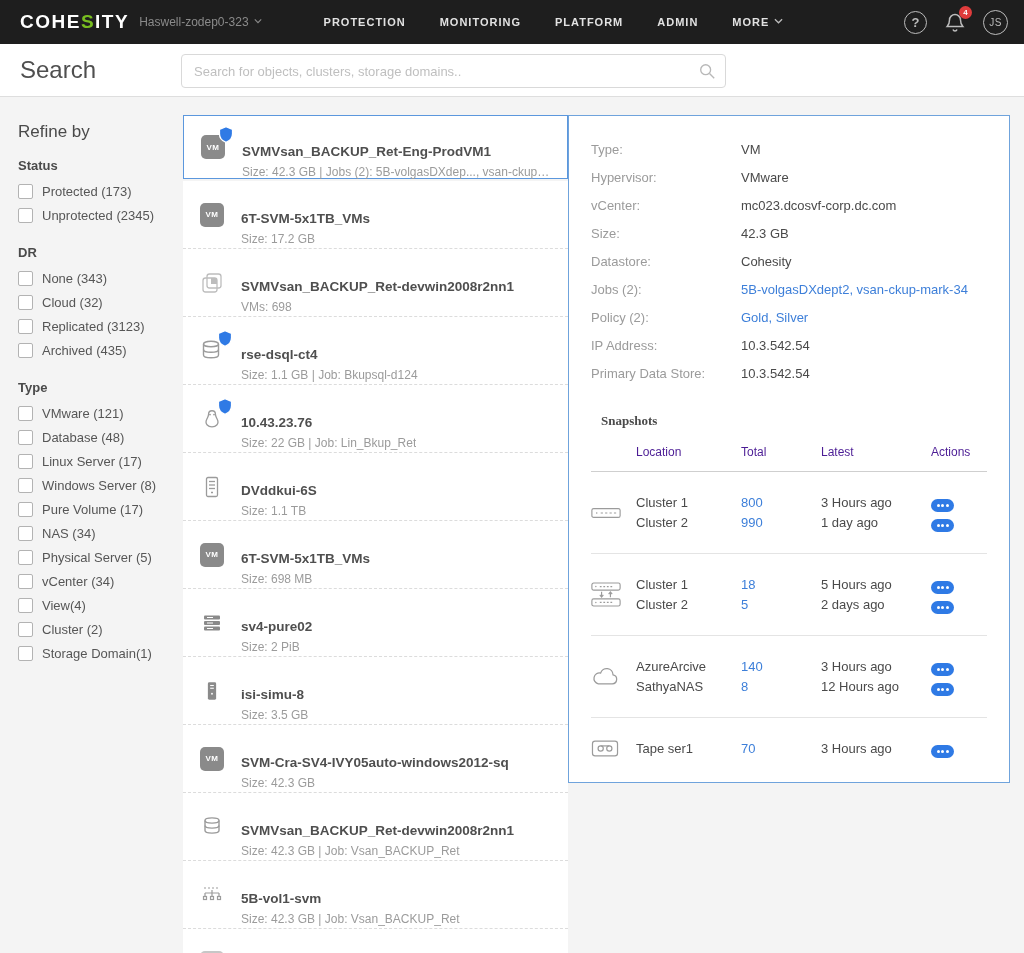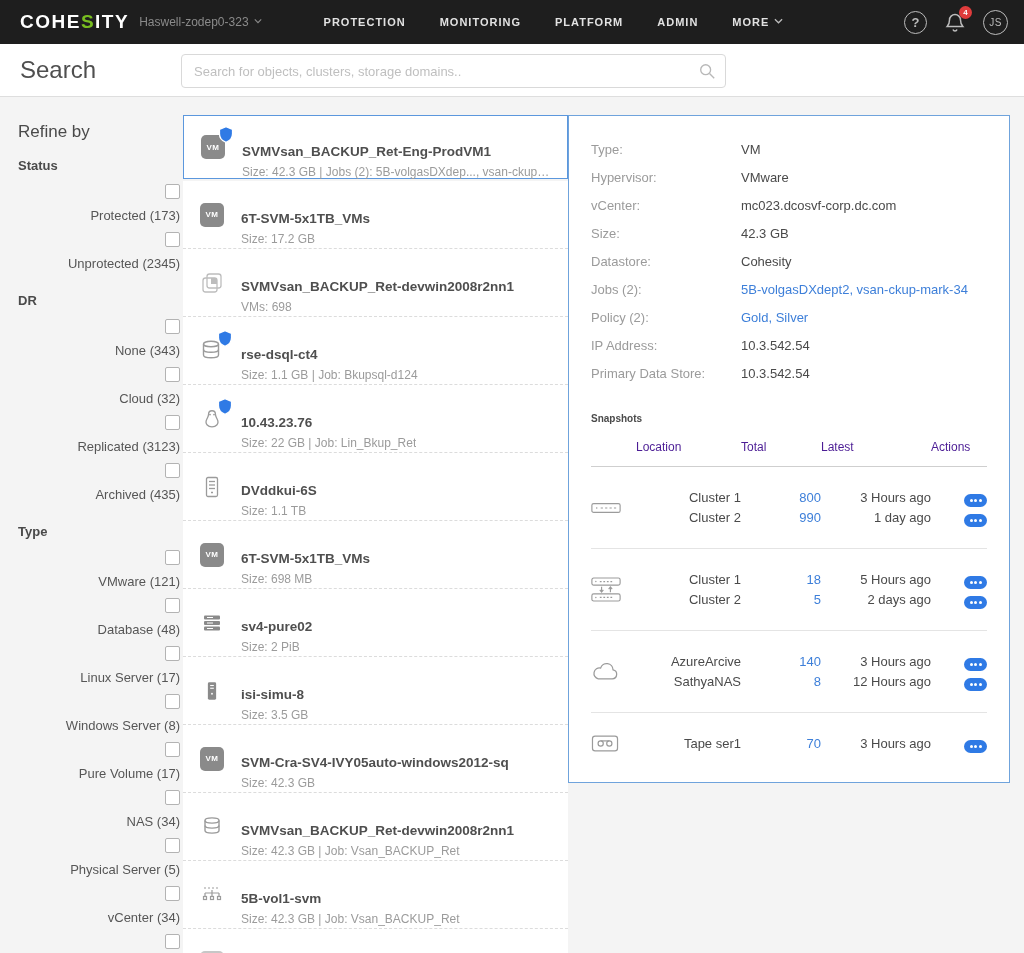--- a/index.html
+++ b/index.html
@@ -49,21 +49,21 @@
     padding:0 36px 0 12px; font-size:13px; color:#4a4a4a; outline:none;
     font-family:"Liberation Sans", sans-serif;
   }
   .search-box input::placeholder { color:#bfbfbf; }
   .search-glass { position:absolute; right:10px; top:8px; width:18px; height:18px; }
   
   .sidebar { position:absolute; left:18px; top:122px; width:162px; }
   .refine-title { font-size:17px; color:#4a4a4a; margin-bottom:16px; }
   .filter-section-title { font-size:13px; font-weight:bold; color:#4a4a4a; margin:0 0 11px; }
   .filter-section { margin-bottom:22px; }
-  .check-row { display:flex; align-items:flex-end; gap:9px; margin-bottom:9px; cursor:pointer;flex-direction:column; }
+  .check-row { display:flex; align-items:flex-start; gap:9px; margin-bottom:9px; cursor:pointer; }
   .checkbox { width:15px; height:15px; flex:0 0 15px; border:1px solid #b3b3b3; border-radius:2px; background:#fff; }
   .check-label { font-size:13px; color:#565656; white-space:nowrap; }
   
   .results { position:absolute; left:183px; top:115px; width:385px; height:838px; overflow:hidden; }
   .result-item {
     background:#fff; height:68px; padding:0 16px; display:flex; align-items:center;
     border-bottom:1px dashed #dcdcdc; cursor:pointer;
   }
   .result-item.selected { height:64px; border:1px solid #5b97dd; margin-bottom:2px; }
   .res-icon { position:relative; width:26px; height:26px; flex:0 0 26px; margin-right:16px; display:flex; align-items:center; justify-content:center; }
@@ -77,32 +77,32 @@
   .res-sub { font-size:12px; color:#9b9b9b; margin-top:6px; white-space:nowrap; overflow:hidden; text-overflow:ellipsis; }
   
   .detail-panel {
     position:absolute; left:568px; top:115px; width:442px; height:668px;
     background:#fff; border:1px solid #6fa3dc; padding:27px 22px 0 22px;
   }
   .field-row { display:flex; margin-bottom:14px; font-size:13px; line-height:14px; }
   .field-label { width:150px; flex:0 0 150px; color:#9b9b9b; }
   .field-value { color:#4a4a4a; }
   .field-value.link { color:#3d7fd9; cursor:pointer; }
-  .snapshots-title { font-size:10px; font-weight:bold; color:#4a4a4a; margin:32px 0 16px; }
+  .snapshots-title { font-size:13px; font-weight:bold; color:#4a4a4a; margin:32px 10px 16px;font-family:Liberation Serif, serif; }
   .snap-cols { display:flex; font-size:12px; color:#4c1d95; padding-bottom:12px; border-bottom:1px solid #cfcfcf; }
   .col-icon { width:45px; flex:0 0 45px; }
   .col-loc { width:105px; flex:0 0 105px; }
   .col-total { width:80px; flex:0 0 80px; }
   .col-latest { width:110px; flex:0 0 110px; }
   .col-actions { flex:1; }
   .snap-group { display:flex; align-items:center; padding:21px 0; border-bottom:1px solid #e4e4e4; }
   .snap-group.last { border-bottom:none; }
   .group-icon { width:45px; flex:0 0 45px; display:flex; align-items:center; }
   .group-rows { flex:1; }
-  .snap-row { display:flex; align-items:center; font-size:13px; line-height:19px;text-align:right; }
+  .snap-row { display:flex; align-items:center; font-size:13px; line-height:19px; }
   .snap-row + .snap-row { margin-top:1px; }
   .snap-loc { width:105px; flex:0 0 105px; color:#4a4a4a; }
   .snap-total { width:80px; flex:0 0 80px; color:#3d7fd9; cursor:pointer; }
   .snap-latest { width:110px; flex:0 0 110px; color:#4a4a4a; }
   .snap-actions { flex:1; }
   .action-pill {
     display:inline-flex; width:23px; height:13px; background:#2f7ae5; border-radius:7px;
     align-items:center; justify-content:center; gap:1.5px; cursor:pointer;
   }
   .action-pill i { width:3px; height:3px; border-radius:50%; background:#fff; display:block; }

